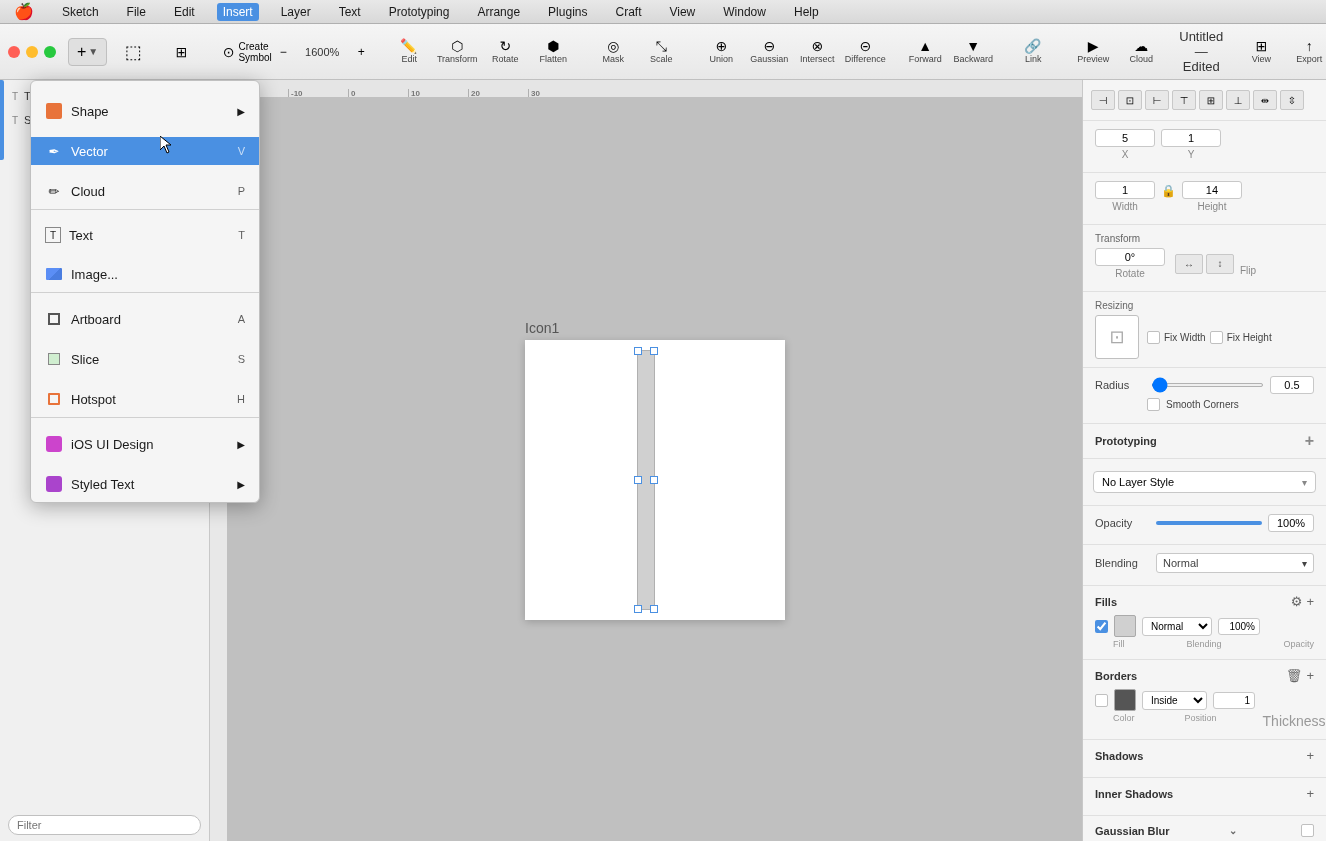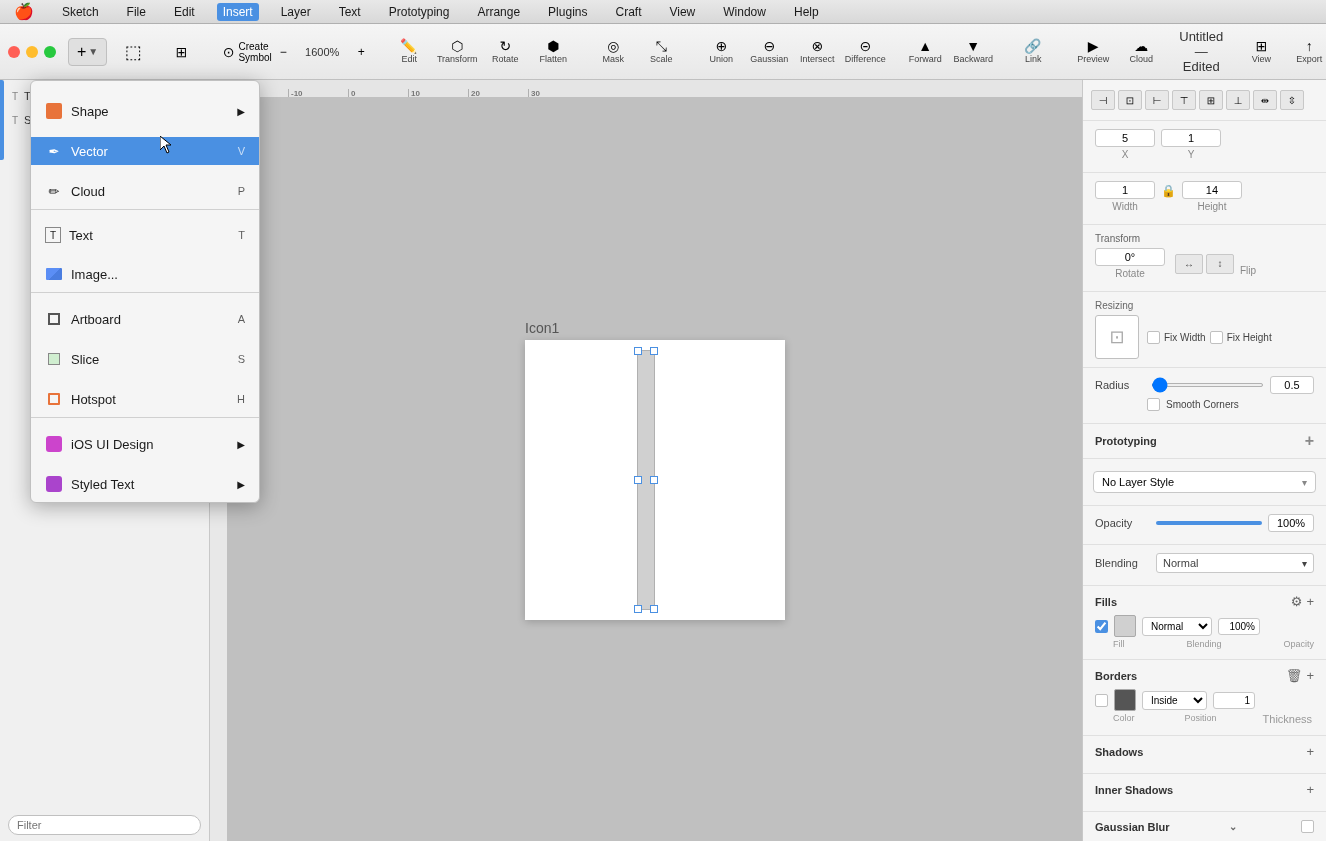--- a/index.html
+++ b/index.html
@@ -464,21 +464,21 @@
         <div class="cb-square"></div>
         <div class="border-color"></div>
         <select class="blend-select" style="width:65px;">
           <option>Inside</option>
         </select>
         <input class="opacity-input" type="text" value="1" style="">
       </div>
       <div style="display:flex;gap:36px;padding:2px 0;margin-left:18px;text-align:right;">
         <span style="font-size:9px;color:#999;">Color</span>
         <span style="font-size:9px;color:#999;margin-left:14px;">Position</span>
-        <span style="font-size:11px;color:#999;margin-left:10px;">Thickness</span>
+        <span style="font-size:14px;color:#999;margin-left:10px;">Thickness</span>
       </div>
     </div>
 
     <div class="panel-section">
       <div class="panel-section-header">
         <span>Shadows</span>
         <button class="section-action-btn">+</button>
       </div>
     </div>
 

